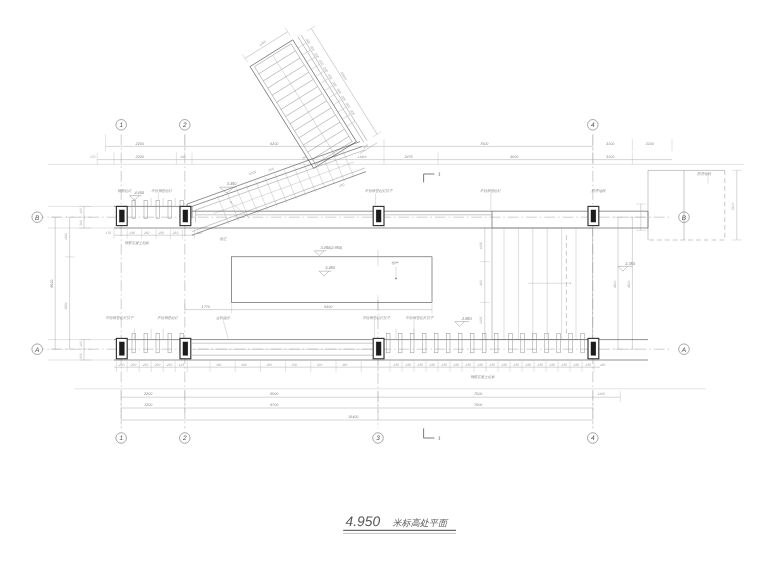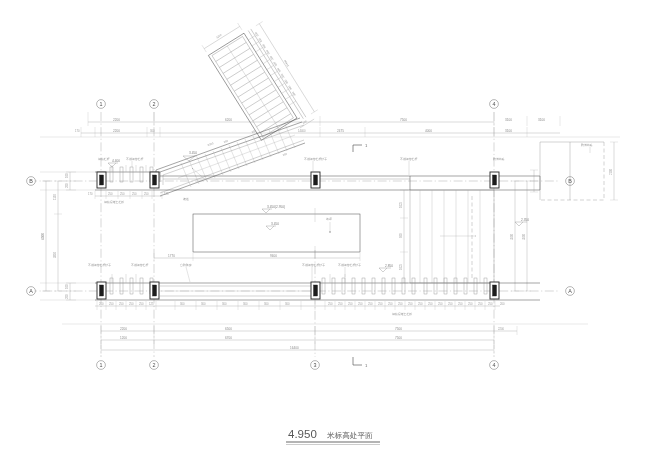--- a/index.html
+++ b/index.html
@@ -12,20 +12,21 @@
     height: 468px;
     overflow: hidden;
     font-family: "Liberation Sans", sans-serif;
     position: relative;
   }
   #drawing-root {
     position: absolute;
     left: 0; top: 0;
     width: 650px;
     height: 468px;
+    font-style: italic;
   }
   svg.cad {
     display: block;
     width: 650px;
     height: 468px;
     background: #ffffff;
   }
   .ln        { stroke: #4a4a4a; stroke-width: 0.5; fill: none; }
   .ln-thin   { stroke: #8d8d8d; stroke-width: 0.4; fill: none; }
   .ln-vthin  { stroke: #a9a9a9; stroke-width: 0.32; fill: none; }

